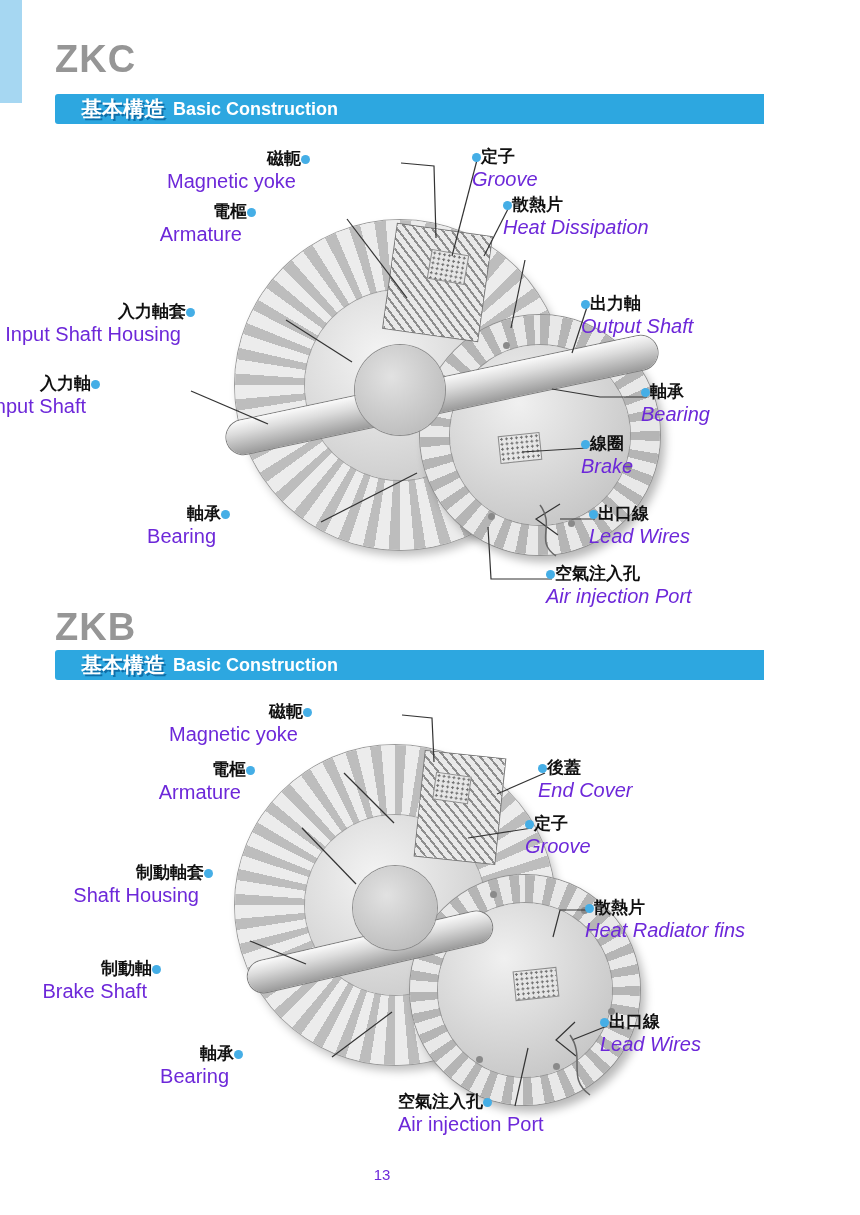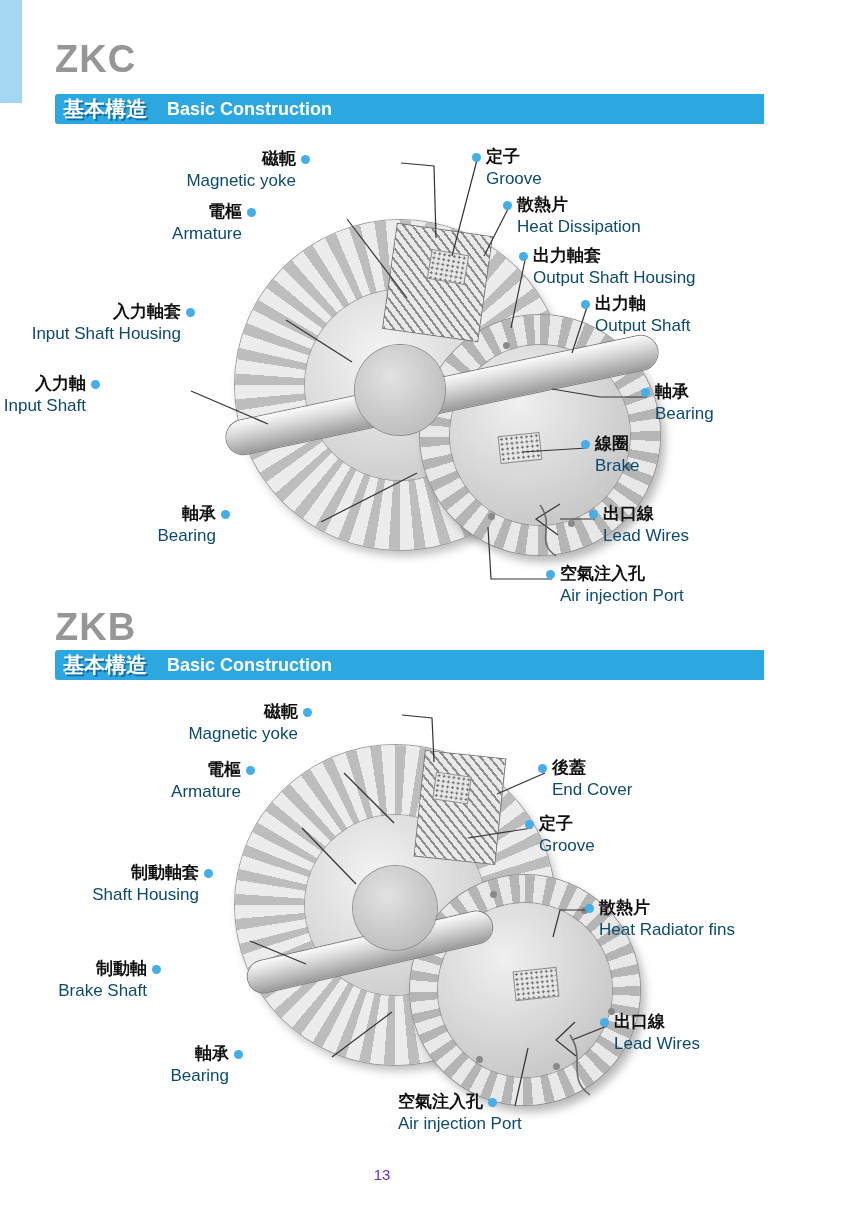--- a/index.html
+++ b/index.html
@@ -12,21 +12,21 @@
   }
   *{margin:0;padding:0;box-sizing:border-box;}
   body{background:#fff;font-family:"Liberation Sans","DejaVu Sans",sans-serif;}
   .page{position:relative;width:764px;height:1215px;background:#ffffff;overflow:hidden;}
 
   .corner-bar{position:absolute;left:0;top:0;width:22px;height:103px;background:var(--accent-bar);}
 
   .model-title{position:absolute;left:55px;font-size:38px;font-weight:600;color:var(--title-gray);
     letter-spacing:1px;font-family:"Liberation Sans",sans-serif;}
   .banner{position:absolute;left:55px;width:750px;height:30px;background:var(--banner-blue);
-    border-radius:3px 15px 15px 3px;display:flex;align-items:center;padding-left:8px;gap:20px;}
+    border-radius:3px 15px 15px 3px;display:flex;align-items:center;padding-left:26px;gap:8px;}
   .banner .zh{font-size:21px;font-weight:bold;color:#fff;text-shadow:2px 2px 0 var(--banner-shadow);}
   .banner .en{font-size:18px;font-weight:bold;color:#fff;}
 
   .diagram{position:absolute;}
   .fin-wheel{position:absolute;border-radius:50%;
     background:repeating-conic-gradient(#bdbdbd 0deg 4deg,#ececec 4deg 9deg);
     box-shadow:0 0 0 1px #9a9a9a, 4px 6px 10px rgba(0,0,0,.25);}
   .inner-disc{position:absolute;border-radius:50%;
     background:radial-gradient(circle at 40% 35%,#f4f4f4 0%,#cfcfcf 75%);
     box-shadow:0 0 0 1px #a0a0a0;}
@@ -44,29 +44,29 @@
   .hatch{position:absolute;background:repeating-linear-gradient(45deg,#8d8d8d 0 2px,#e9e9e9 2px 7px);
     box-shadow:0 0 0 1px #777;}
   .vent{position:absolute;background-color:#e6e6e6;
     background-image:radial-gradient(#6f6f6f 1px,transparent 1.3px);background-size:5px 5px;
     box-shadow:0 0 0 1px #8a8a8a;}
   .bolts{position:absolute;width:7px;height:7px;border-radius:50%;background:#8a8a8a;}
 
   .leader-svg{position:absolute;left:0;top:0;width:860px;height:1215px;z-index:5;pointer-events:none;}
 
   .callout{position:absolute;z-index:6;line-height:22px;}
-  .callout .row{display:flex;align-items:center;gap:5px;}
+  .callout .row{display:flex;align-items:center;}
   .callout .zh{font-size:17px;font-weight:bold;color:#101010;white-space:nowrap;}
-  .callout .en{font-size:17px;color:#0c4a6e;white-space:nowrap;}
+  .callout .en{font-size:20px;color:#6d28d9;white-space:nowrap;}
   .dot{width:9px;height:9px;border-radius:50%;background:var(--dot-blue);flex:0 0 auto;}
   .c-left{text-align:right;}
   .c-left .row{justify-content:flex-end;}
   .c-left .en{margin-right:14px;}
   .c-right{text-align:center;}
-  .c-right .en{margin-left:14px;}
+  .c-right .en{margin-left:0;font-style:italic;}
   .c-end{text-align:left;}
   .c-end .row{justify-content:flex-start;}
 
   .page-number{position:absolute;left:0;right:0;top:1166px;text-align:center;
     font-size:15px;color:#6d28d9;}
 </style>
 </head>
 <body>
 
 <div class="page">
@@ -170,27 +170,20 @@
       </div>
     <div class="en">Armature</div>
   </div>
   <div class="callout c-right" style="left:503px;top:194px;">
     <div class="row">
         <span class="dot"></span>
         <span class="zh">散熱片</span>
       </div>
     <div class="en">Heat Dissipation</div>
   </div>
-  <div class="callout c-right" style="left:519px;top:245px;">
-    <div class="row">
-        <span class="dot"></span>
-        <span class="zh">出力軸套</span>
-      </div>
-    <div class="en">Output Shaft Housing</div>
-  </div>
   <div class="callout c-right" style="left:581px;top:293px;">
     <div class="row">
         <span class="dot"></span>
         <span class="zh">出力軸</span>
       </div>
     <div class="en">Output Shaft</div>
   </div>
   <div class="callout c-left" style="right:569px;top:301px;">
     <div class="row">
         <span class="zh">入力軸套</span>

